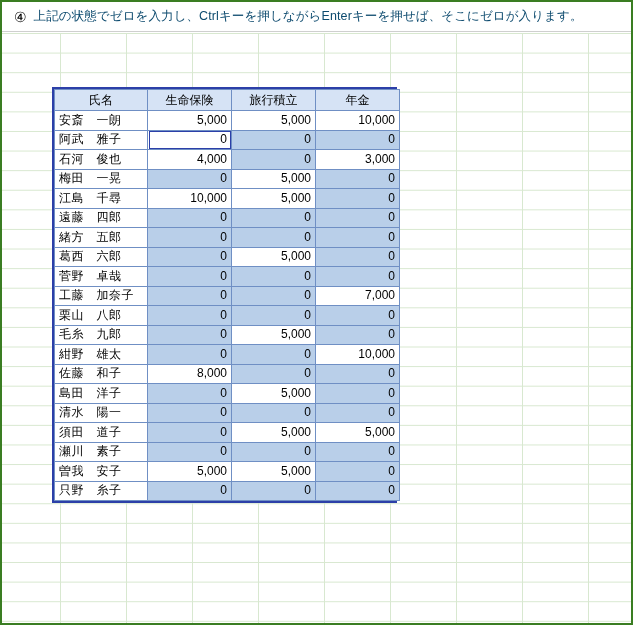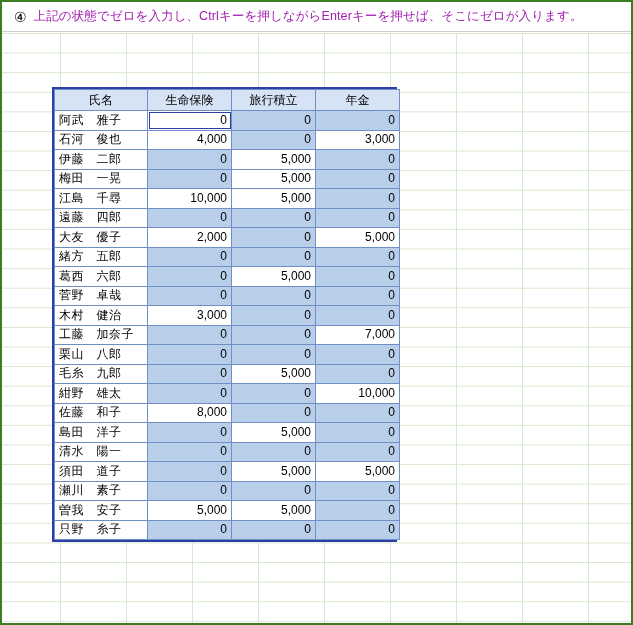--- a/index.html
+++ b/index.html
@@ -37,21 +37,21 @@
     border-bottom: 1px solid #cfcfcf;
   }
   #instruction .marker {
     font-size: 14px;
     color: #000000;
     margin-right: 7px;
     line-height: 1;
   }
   #instruction .text {
     font-size: 12.5px;
-    color: #a21caf;
+    color: #0c4a6e;
     letter-spacing: 0.1px;
     white-space: nowrap;
   }
   
   #sheet {
     position: absolute;
     left: 0;
     top: 31px;
     width: 629px;
     height: 590px;
@@ -136,82 +136,70 @@
         <thead>
           <tr>
             <th>氏名</th>
             <th>生命保険</th>
             <th>旅行積立</th>
             <th>年金</th>
           </tr>
         </thead>
         <tbody id="tbody">
             <tr>
+              <td class="name">安斎　一朗</td>
+              <td class="num">5,000</td>
+              <td class="num">5,000</td>
+              <td class="num">10,000</td>
+            </tr>
+            <tr>
               <td class="name">阿武　雅子</td>
               <td class="num selected">0</td>
               <td class="num zero">0</td>
               <td class="num zero">0</td>
             </tr>
             <tr>
               <td class="name">石河　俊也</td>
               <td class="num">4,000</td>
               <td class="num zero">0</td>
               <td class="num">3,000</td>
             </tr>
             <tr>
-              <td class="name">伊藤　二郎</td>
-              <td class="num zero">0</td>
-              <td class="num">5,000</td>
-              <td class="num zero">0</td>
-            </tr>
-            <tr>
               <td class="name">梅田　一晃</td>
               <td class="num zero">0</td>
               <td class="num">5,000</td>
               <td class="num zero">0</td>
             </tr>
             <tr>
               <td class="name">江島　千尋</td>
               <td class="num">10,000</td>
               <td class="num">5,000</td>
               <td class="num zero">0</td>
             </tr>
             <tr>
               <td class="name">遠藤　四郎</td>
               <td class="num zero">0</td>
               <td class="num zero">0</td>
               <td class="num zero">0</td>
             </tr>
             <tr>
-              <td class="name">大友　優子</td>
-              <td class="num">2,000</td>
-              <td class="num zero">0</td>
-              <td class="num">5,000</td>
-            </tr>
-            <tr>
               <td class="name">緒方　五郎</td>
               <td class="num zero">0</td>
               <td class="num zero">0</td>
               <td class="num zero">0</td>
             </tr>
             <tr>
               <td class="name">葛西　六郎</td>
               <td class="num zero">0</td>
               <td class="num">5,000</td>
               <td class="num zero">0</td>
             </tr>
             <tr>
               <td class="name">菅野　卓哉</td>
               <td class="num zero">0</td>
-              <td class="num zero">0</td>
-              <td class="num zero">0</td>
-            </tr>
-            <tr>
-              <td class="name">木村　健治</td>
-              <td class="num">3,000</td>
               <td class="num zero">0</td>
               <td class="num zero">0</td>
             </tr>
             <tr>
               <td class="name">工藤　加奈子</td>
               <td class="num zero">0</td>
               <td class="num zero">0</td>
               <td class="num">7,000</td>
             </tr>
             <tr>

